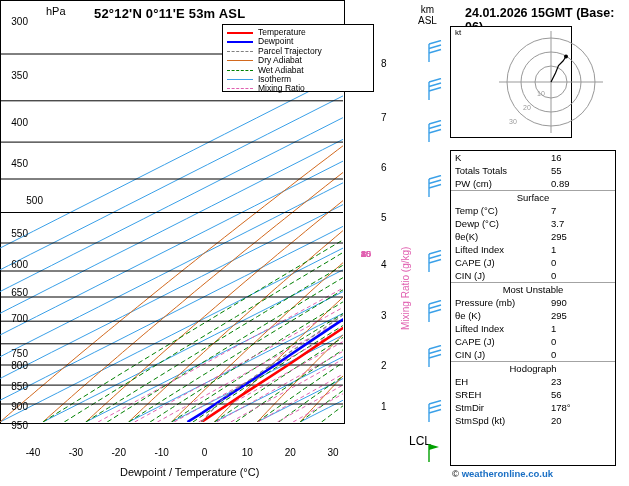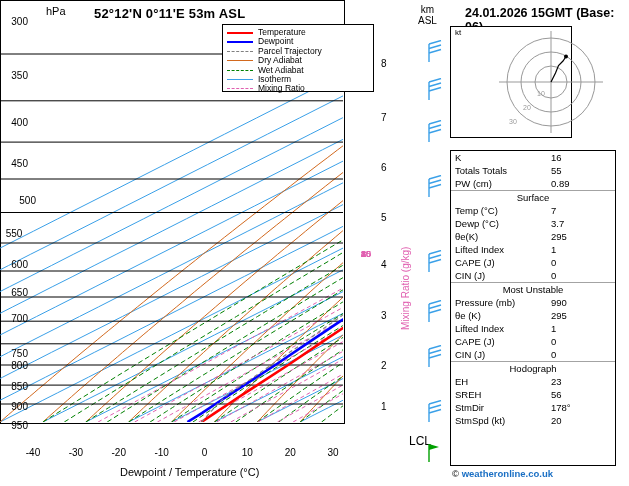--- a/index.html
+++ b/index.html
@@ -194,22 +194,22 @@
         <div class="swatch" style="border-top: 1px dashed rgb(224, 96, 176);"></div>
         <div class="lbl">Mixing Ratio</div>
       </div>
     </div>
 
   <div id="ylabels">
       <div class="ylab" style="left: 0px; top: 16px;">300</div>
       <div class="ylab" style="left: 0px; top: 70.0308px;">350</div>
       <div class="ylab" style="left: 0px; top: 116.834px;">400</div>
       <div class="ylab" style="left: 0px; top: 158.118px;">450</div>
-      <div class="ylab" style="left: 8px; top: 195.048px;">500</div>
-      <div class="ylab" style="left: 0px; top: 228.454px; text-align: center;">550</div>
+      <div class="ylab" style="left: 15px; top: 195.048px;">500</div>
+      <div class="ylab" style="left: 0px; top: 228.454px;">550</div>
       <div class="ylab" style="left: 0px; top: 258.952px;">600</div>
       <div class="ylab" style="left: 0px; top: 287.008px;">650</div>
       <div class="ylab" style="left: 0px; top: 312.983px;">700</div>
       <div class="ylab" style="left: 0px; top: 337.166px; margin-top: 11px;">750</div>
       <div class="ylab" style="left: 0px; top: 359.787px;">800</div>
       <div class="ylab" style="left: 0px; top: 381.036px;">850</div>
       <div class="ylab" style="left: 0px; top: 401.07px;">900</div>
       <div class="ylab" style="left: 0px; top: 420.021px;">950</div>
     </div>
 

